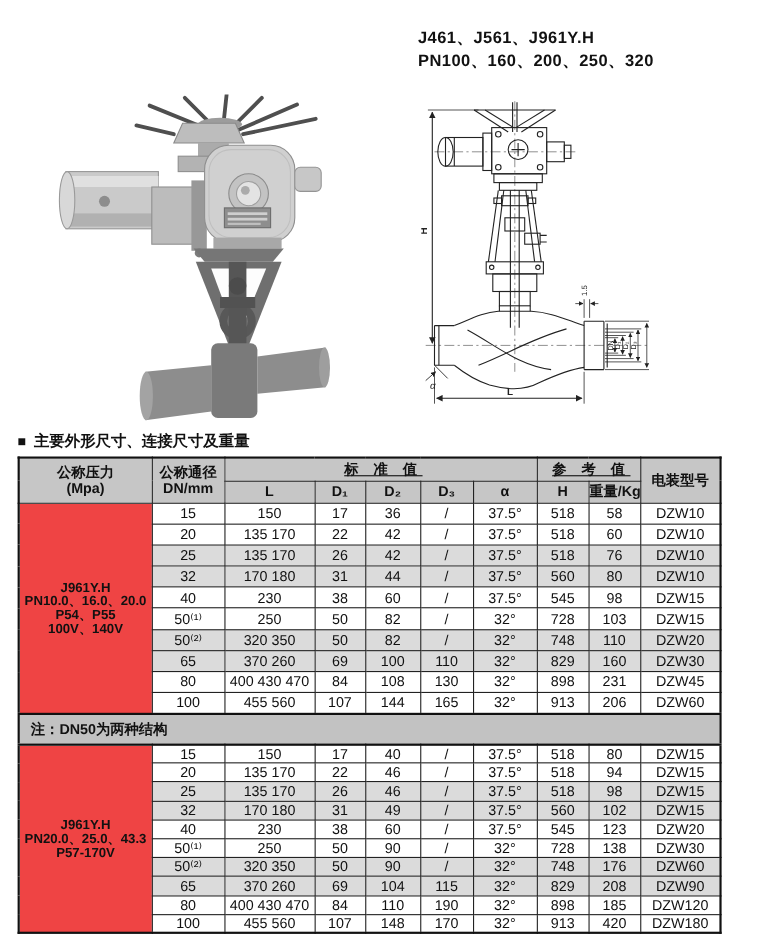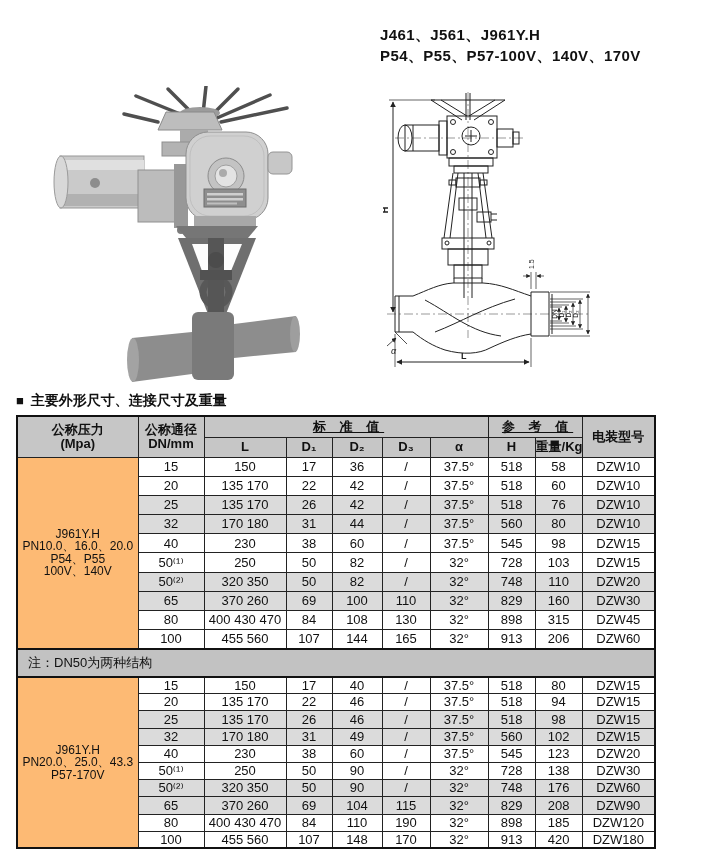--- a/index.html
+++ b/index.html
@@ -30,34 +30,34 @@
     border:1px solid #222;text-align:center;padding:0;
     white-space:nowrap;overflow:hidden;vertical-align:middle;line-height:1.05;
   }
   thead td{background:#c6c6c6;font-weight:bold;margin-top:24px;}
   thead tr.r1{height:21px;}
   thead tr.r2{height:20px;}
   thead .sp{letter-spacing:5px;text-indent:5px;text-decoration:underline;}
   tbody.s0 tr{height:19.2px;}
   tbody.s1 tr{height:17.2px;}
   tr.shaded td{background:#dbdbdb;}
-  td.lbl{background:#fdba74;font-size:12px;line-height:18px;font-weight:normal;}
+  td.lbl{background:#ef4444;font-size:12px;line-height:18px;font-weight:bold;}
   tbody.note-body td{
     background:#c2c2c2;text-align:left;padding:6px 0 6px 10px;
-    font-weight:normal;border-top:2px solid #111;border-bottom:2px solid #111;
+    font-weight:bold;border-top:2px solid #111;border-bottom:2px solid #111;
     font-size:13px;
   }
   svg text{font-family:"Liberation Sans","DejaVu Sans",sans-serif;}
 </style>
 </head>
 <body>
 
 <div class="model-heading">
   <div>J461、J561、J961Y.H</div>
-  <div>P54、P55、P57-100V、140V、170V</div>
+  <div>PN100、160、200、250、320</div>
 </div>
 
 <svg class="photo-svg" width="320" height="300" viewBox="0 0 320 300">
   <g stroke="#4f4f4f" stroke-width="3.5" stroke-linecap="round">
     <line x1="150" y1="32" x2="96" y2="10"></line>
     <line x1="154" y1="29" x2="128" y2="3"></line>
     <line x1="163" y1="28" x2="166" y2="0"></line>
     <line x1="172" y1="29" x2="198" y2="3"></line>
     <line x1="177" y1="32" x2="230" y2="9"></line>
     <line x1="181" y1="36" x2="247" y2="22"></line>
@@ -386,21 +386,21 @@
         <td>DZW30</td>
       </tr>
       <tr>
         <td>80</td>
         <td>400 430 470</td>
         <td>84</td>
         <td>108</td>
         <td>130</td>
         <td>32°</td>
         <td>898</td>
-        <td>315</td>
+        <td>231</td>
         <td>DZW45</td>
       </tr>
       <tr>
         <td>100</td>
         <td>455 560</td>
         <td>107</td>
         <td>144</td>
         <td>165</td>
         <td>32°</td>
         <td>913</td>

